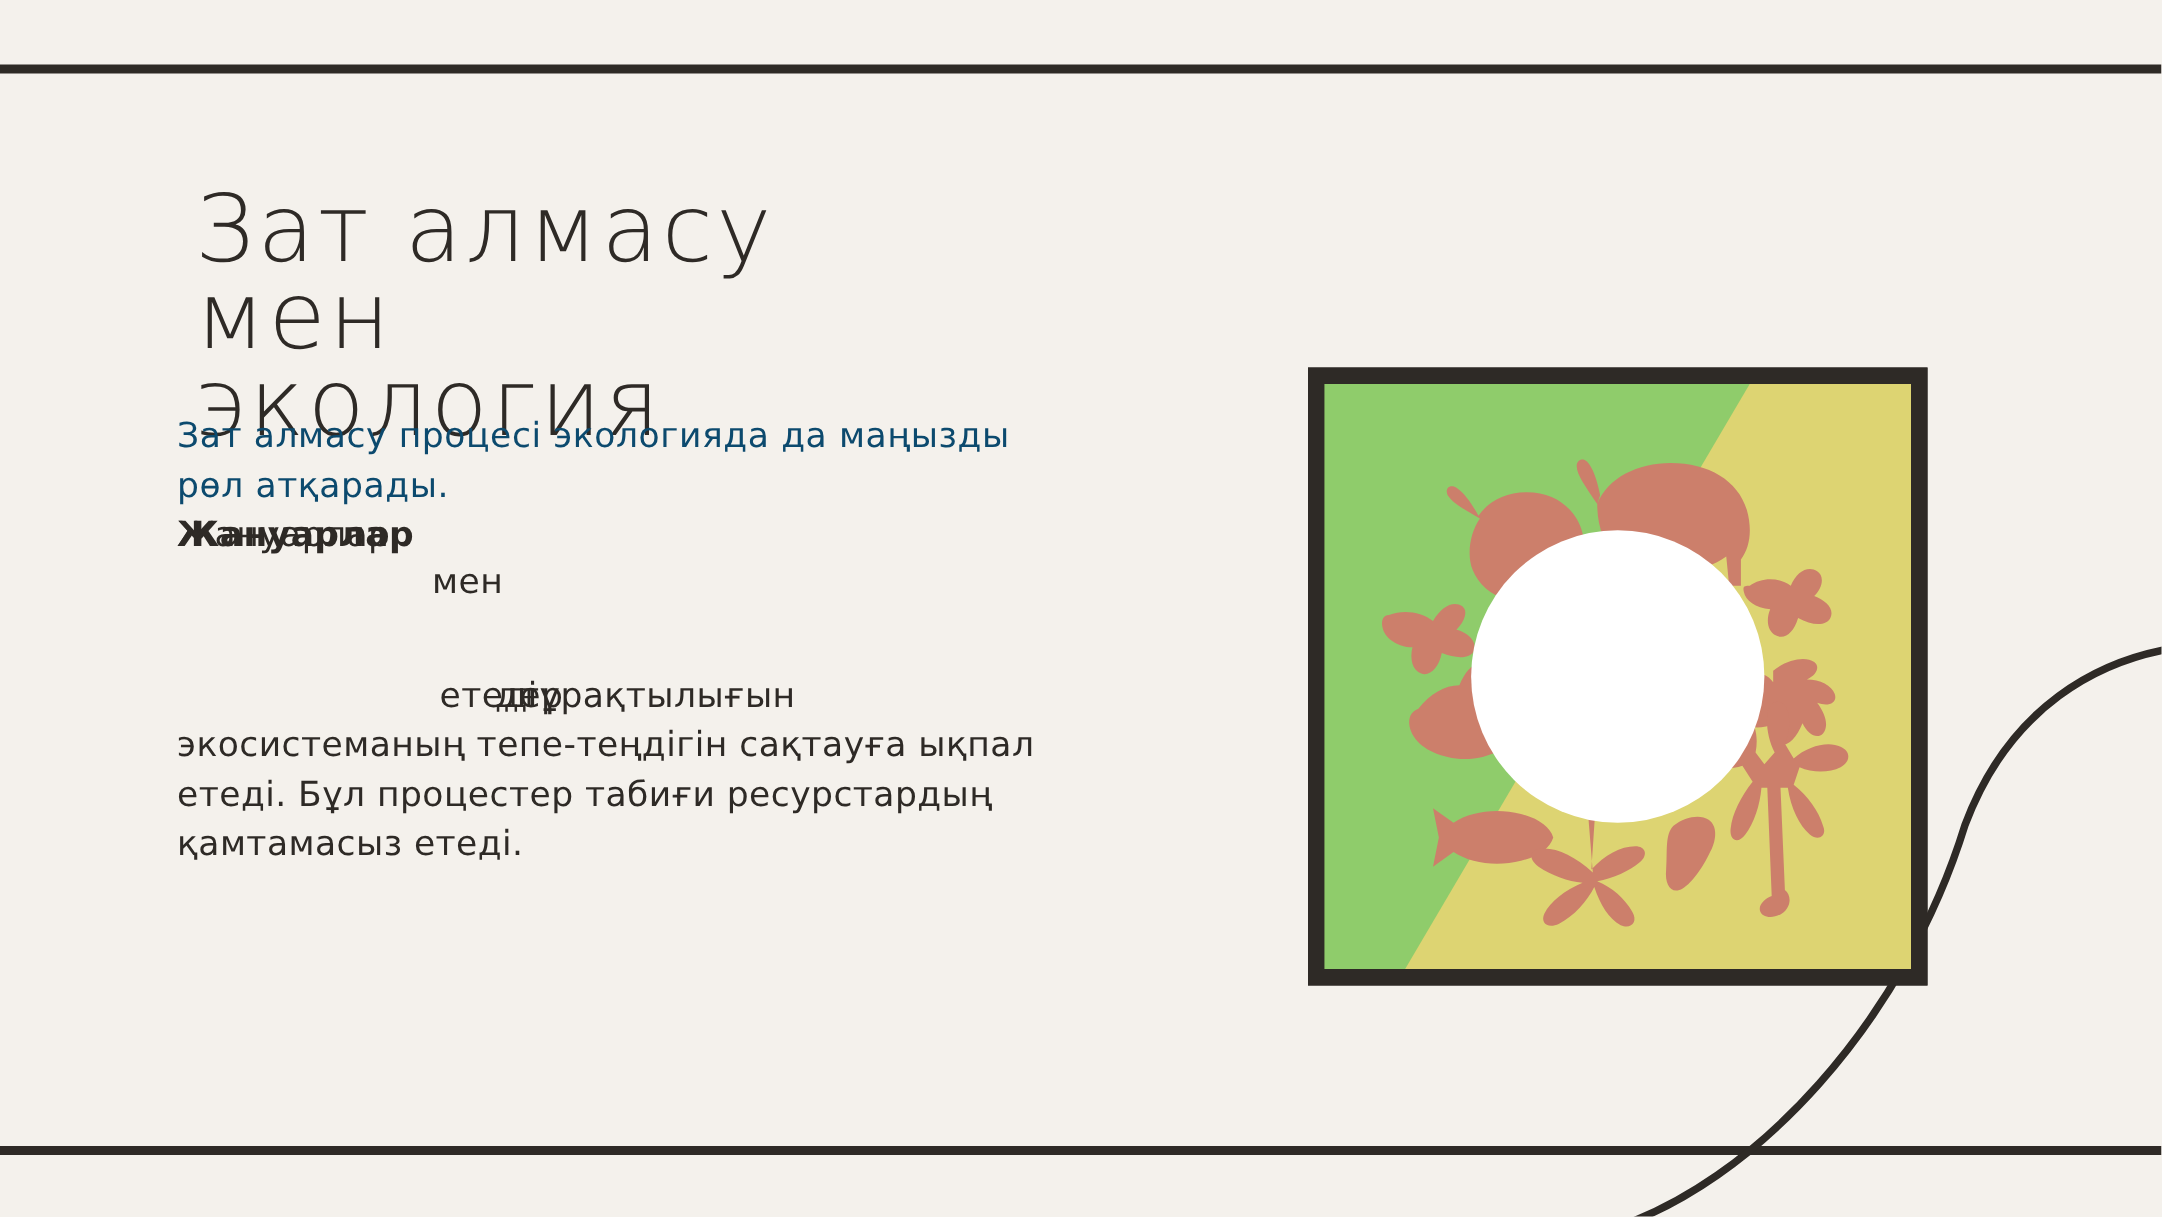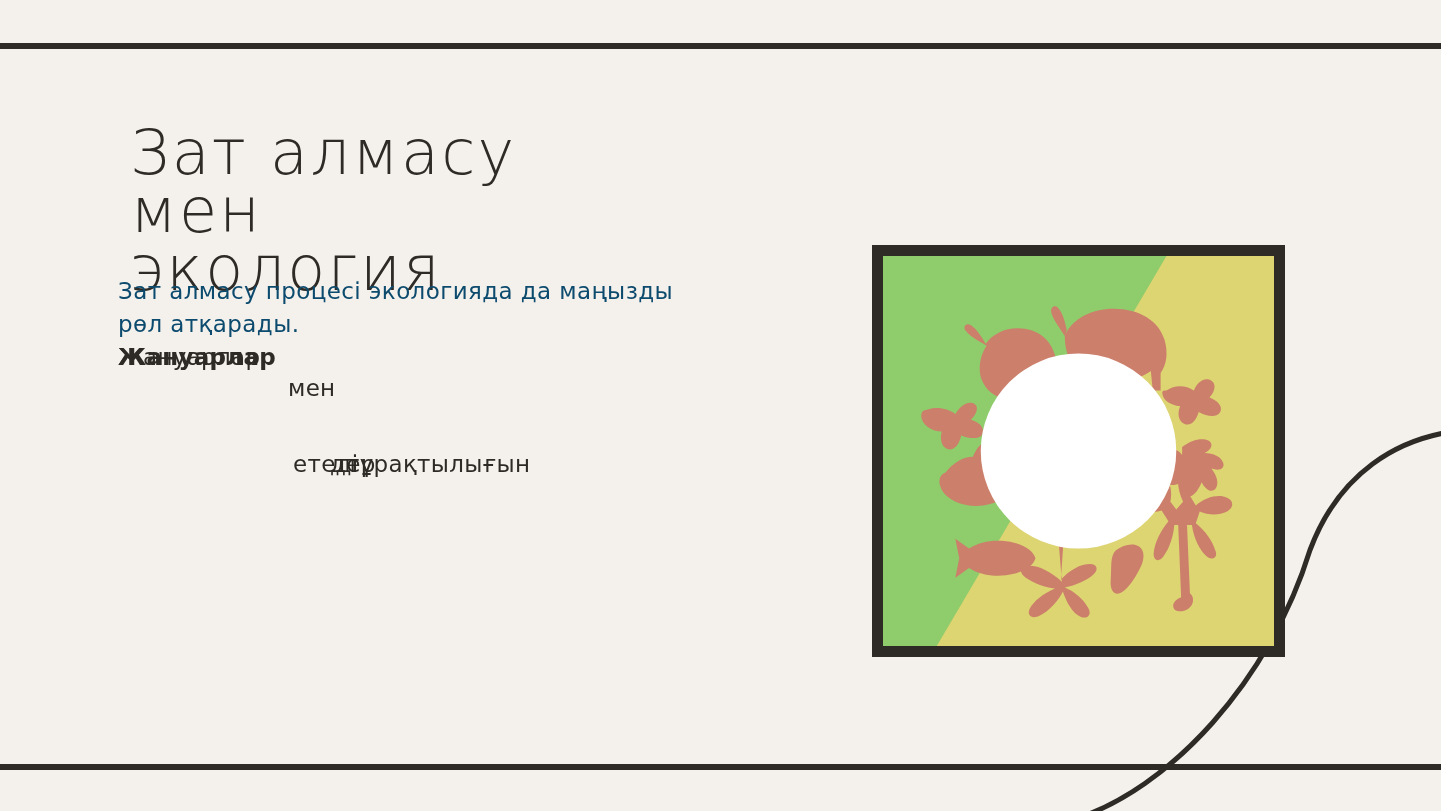--- a/index.html
+++ b/index.html
@@ -137,20 +137,21 @@
 
     <p class="body-text">Зат алмасу процесі экологияда да маңызды рөл атқарады.</p>
 
     <p class="ovl ovl-a">Жануарлар</p>
     <p class="ovl ovl-b">Жануарлар</p>
     <p class="ovl ovl-d">мен</p>
     <p class="ovl ovl-e">етеді</p>
     <p class="ovl ovl-f">дер</p>
     <p class="ovl ovl-g">тұрақтылығын</p>
 
+    <p class="ovl" style="left:0; top:369px; white-space:normal; width:575px;">экосистеманың тепе-теңдігін сақтауға ықпал етеді. Бұл процестер табиғи ресурстардың қамтамасыз етеді.</p>
   </div>
 
   <div class="photo-frame">
     <div class="photo">
       <svg viewBox="0 0 400 400" preserveAspectRatio="none">
         <rect x="0" y="0" width="400" height="400" fill="#8FCC6B"></rect>
         <polygon points="400,0 400,400 55,400 290,0" fill="#DDD472"></polygon>
 
         <g fill="#CC7F6B">
 

